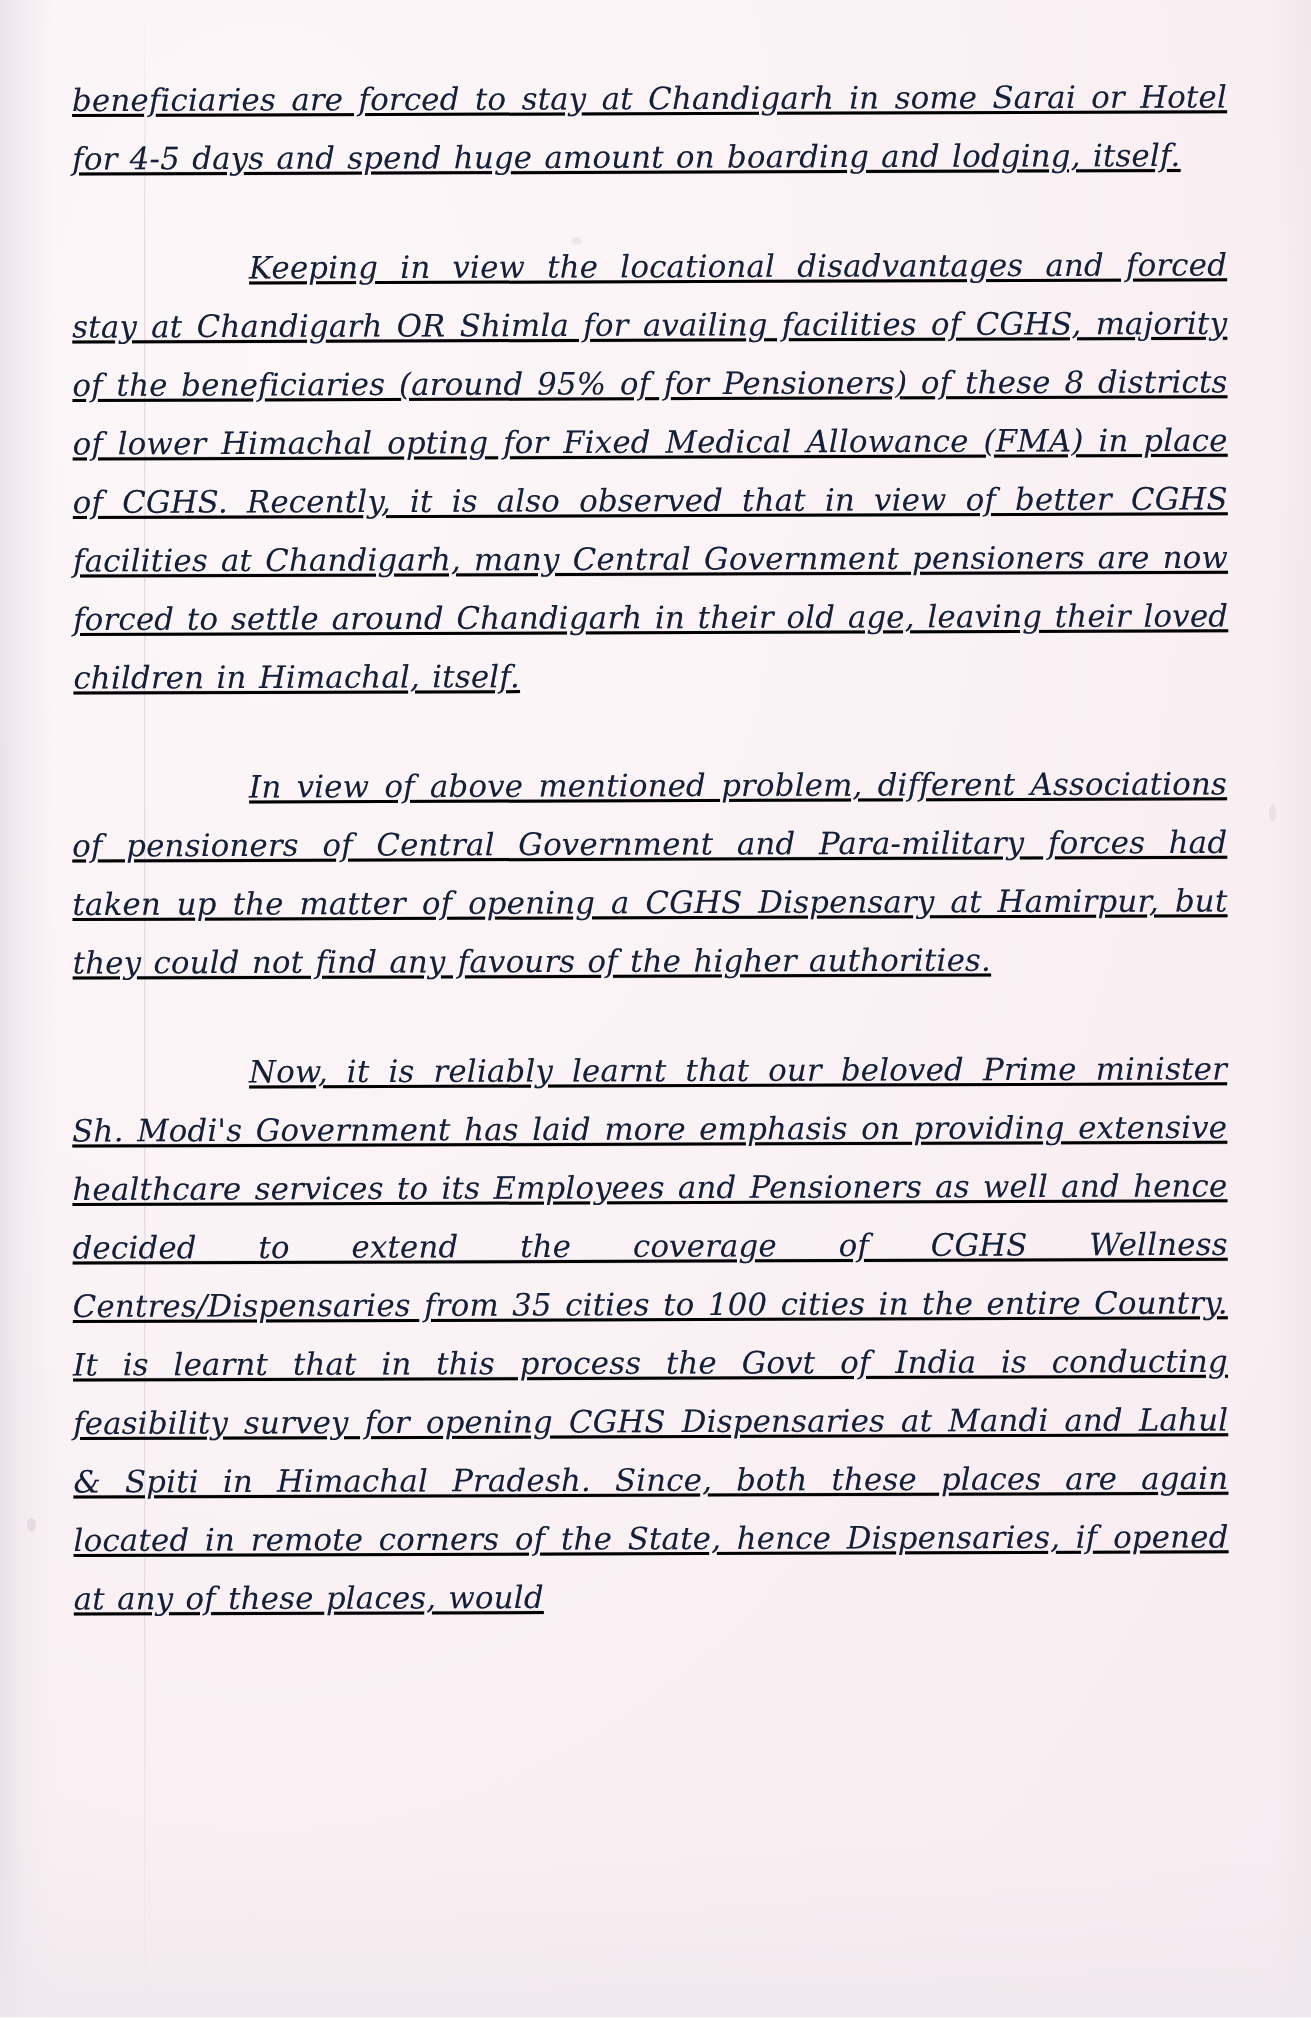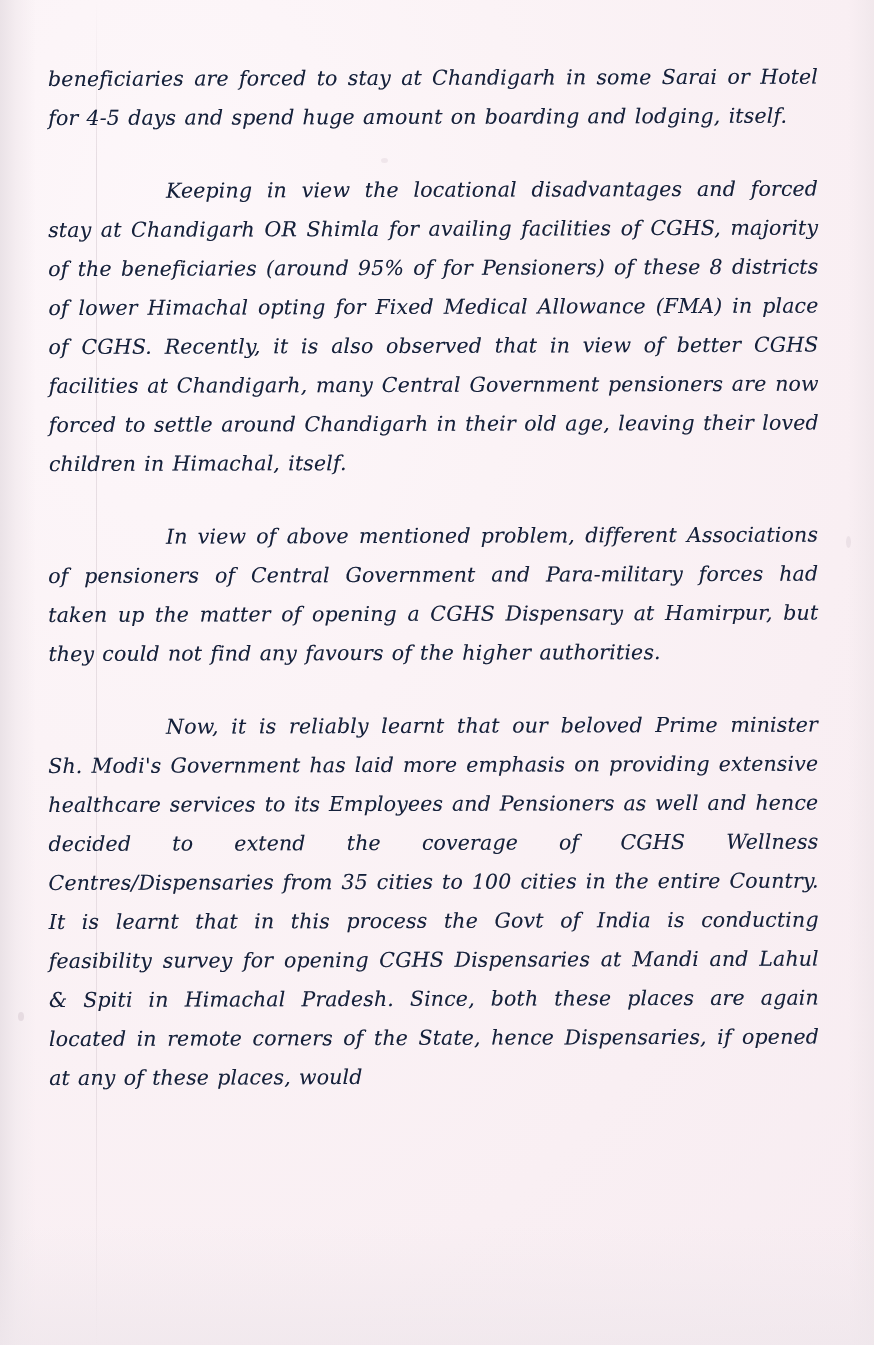--- a/index.html
+++ b/index.html
@@ -60,22 +60,23 @@
     opacity: .55;
   }
   #scan-speck-1 { left: 18px;  top: 1012px; width: 6px;  height: 9px; }
   #scan-speck-2 { left: 846px; top: 536px;  width: 5px;  height: 12px; opacity:.4; }
   #scan-speck-3 { left: 381px; top: 158px;  width: 7px;  height: 5px;  opacity:.35; }
 
   
   #letter-body {
     position: absolute;
     left: 48px;
-    top: 60px;
+    top: 48px;
     width: 770px;
+    text-decoration: underline;
   }
 
   .para {
     margin: 0 0 34px 0;
     color: #14203a;
     font-family: "DejaVu Serif", serif;
     font-style: italic;
     font-size: 20.5px;
     line-height: 39px;
     letter-spacing: .15px;

